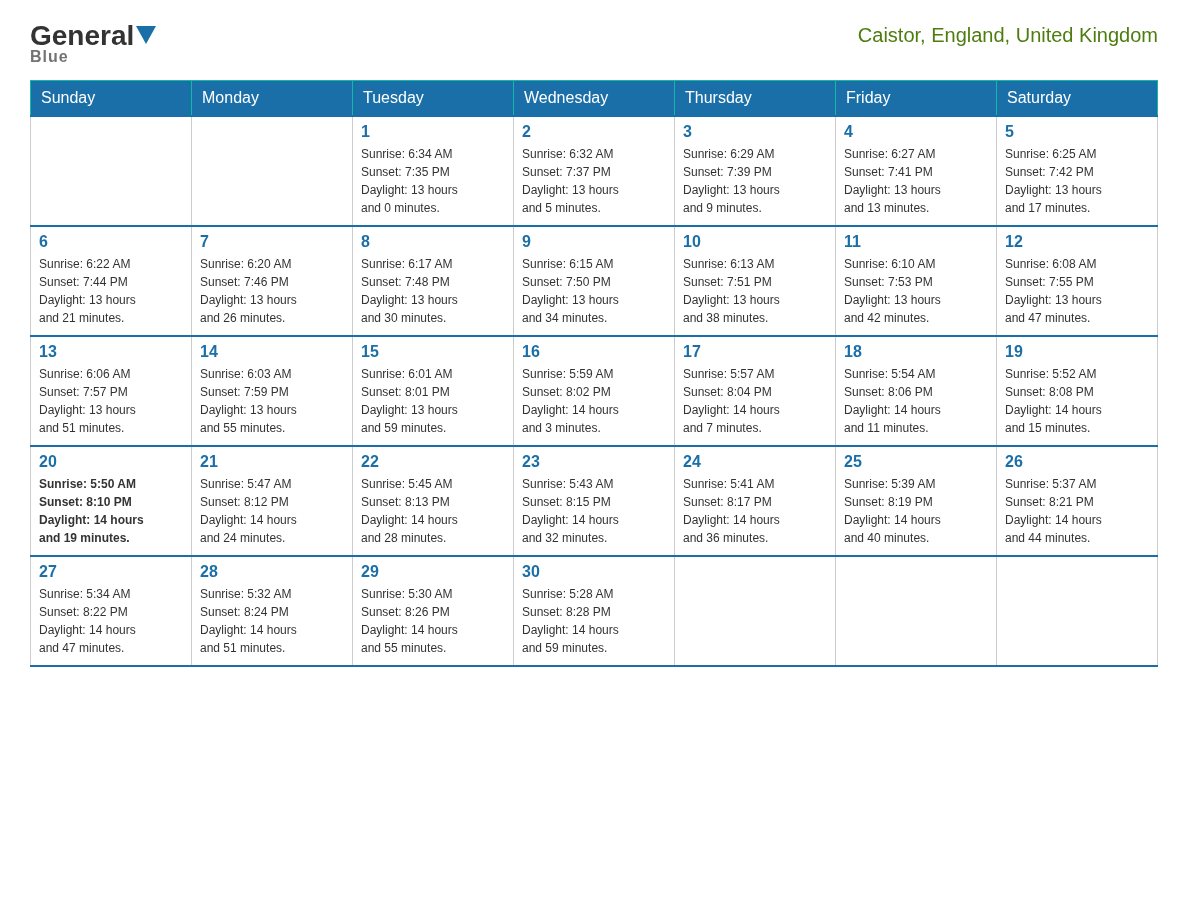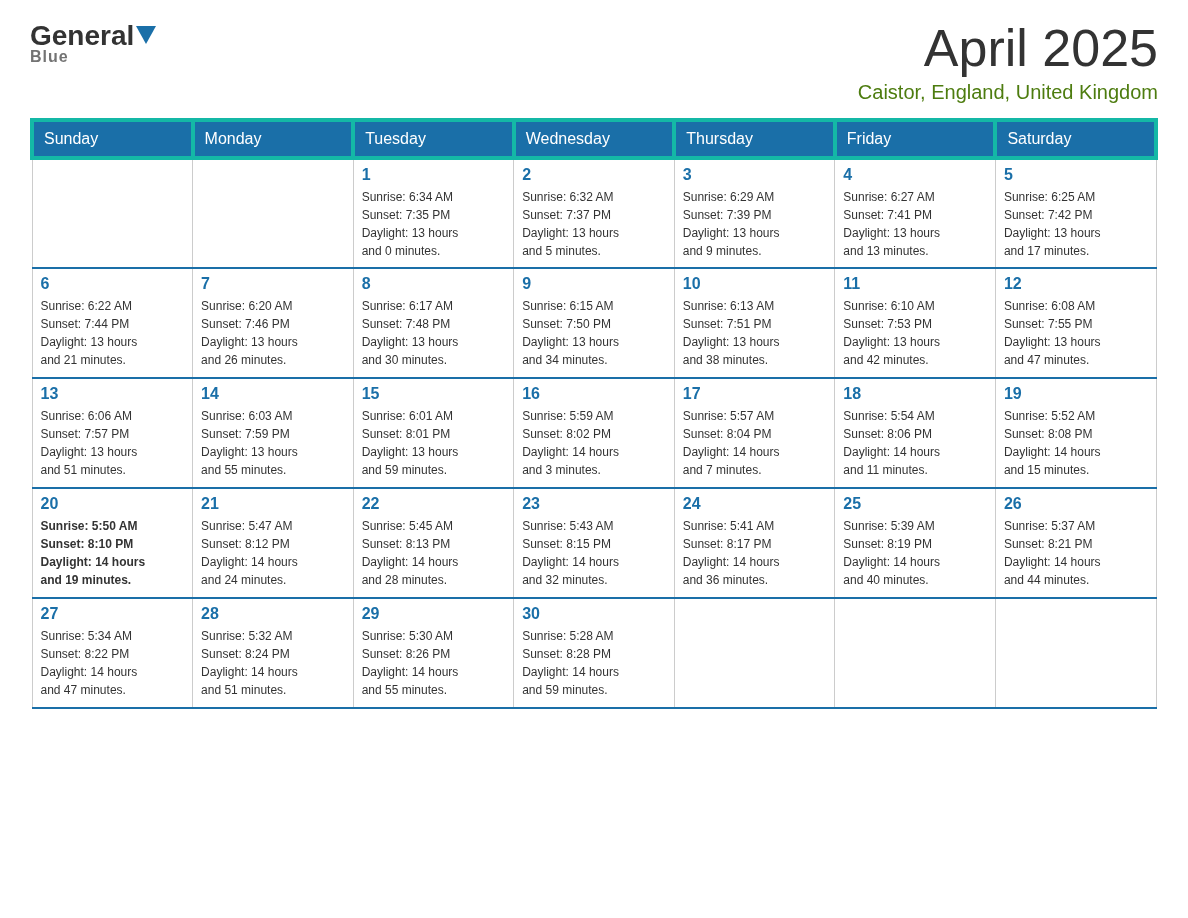--- a/index.html
+++ b/index.html
@@ -66,21 +66,21 @@
       border-collapse: collapse;
       margin-top: 10px;
     }
     .calendar th {
       background-color: #1a6fa8;
       color: #fff;
       font-size: 16px;
       font-weight: normal;
       padding: 8px 10px;
       text-align: left;
-      border: 4px solid #14b8a6;
+      border: 1px solid #14b8a6;
     }
     .calendar td {
       border: 1px solid #ccc;
       vertical-align: top;
       padding: 6px 8px;
       width: calc(100% / 7);
       height: 110px;
     }
     .day-number {
       font-size: 16px;
@@ -106,21 +106,20 @@
 
 <div class="header">
   <div class="logo">
     <div class="logo-text">
       <span class="logo-general">General</span>
       <span class="logo-triangle"></span>
     </div>
     <div class="logo-underline">Blue</div>
   </div>
   <div class="title-block">
-    <div class="main-title">April 2025</div>
     <div class="subtitle">Caistor, England, United Kingdom</div>
   </div>
 </div>
 
 <table class="calendar">
   <thead>
     <tr>
     <th>Sunday</th>
         <th>Monday</th>
         <th>Tuesday</th>

